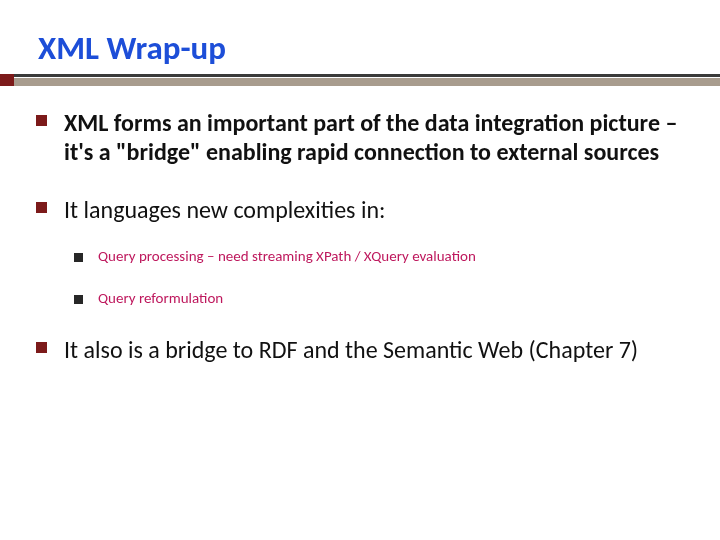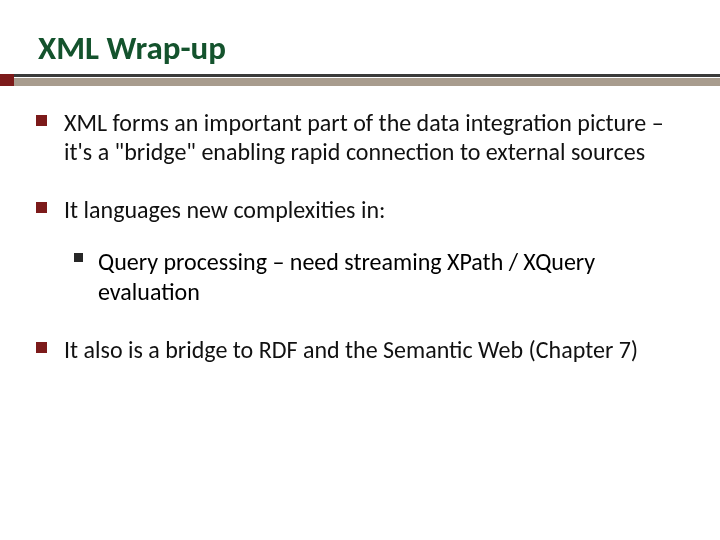--- a/index.html
+++ b/index.html
@@ -13,21 +13,21 @@
     overflow: hidden;
   }
   .slide {
     width: 100%;
     height: 100%;
     padding: 28px 36px 20px 36px;
   }
   .title {
     font-size: 33px;
     font-weight: 700;
-    color: #14532d;
+    color: #1d4ed8;
     padding-bottom: 6px;
     padding-left: 2px;
   }
   .rule-wrap {
     position: relative;
     height: 12px;
     margin-top: 0px;
   }
   .rule-dark {
     position: absolute;
@@ -76,36 +76,36 @@
     height: 11px;
     background: #7c1a1a;
   }
   ul.lvl2 {
     list-style: none;
     padding-left: 34px;
     margin-top: 10px;
   }
   ul.lvl2 > li {
     position: relative;
-    font-size: 24px;
+    font-size: 15px;
     line-height: 1.25;
     margin-bottom: 6px;
-    color: #000000;
+    color: #be185d;
     margin-top: 23px;
   }
   ul.lvl2 > li::before {
     content: "";
     position: absolute;
     left: -24px;
     top: 6px;
     width: 9px;
     height: 9px;
     background: #272727;
   }
-  .spacer-big { margin-bottom: 42px; }
+  .spacer-big { margin-bottom: 42px; font-weight: bold; }
   .spacer-med { margin-bottom: 12px; }
 </style>
 </head>
 <body>
 
 <div class="slide">
   <div class="title">XML Wrap-up</div>
   <div class="rule-wrap">
     <div class="rule-dark"></div>
     <div class="rule-tan"></div>
@@ -116,20 +116,23 @@
     <ul class="lvl1">
       <li class="spacer-big">
         <span>XML forms an important part of the data integration picture – it's a "bridge" enabling rapid connection to external sources</span>
       </li>
       <li class="spacer-med">
         <span>It languages new complexities in:</span>
         <ul class="lvl2">
           <li>
             <span>Query processing – need streaming XPath / XQuery evaluation</span>
           </li>
+          <li>
+            <span>Query reformulation</span>
+          </li>
         </ul>
       </li>
       <li>
         <span>It also is a bridge to RDF and the Semantic Web (Chapter 7)</span>
       </li>
     </ul>
   </div>
 </div>
 
 </body></html>

